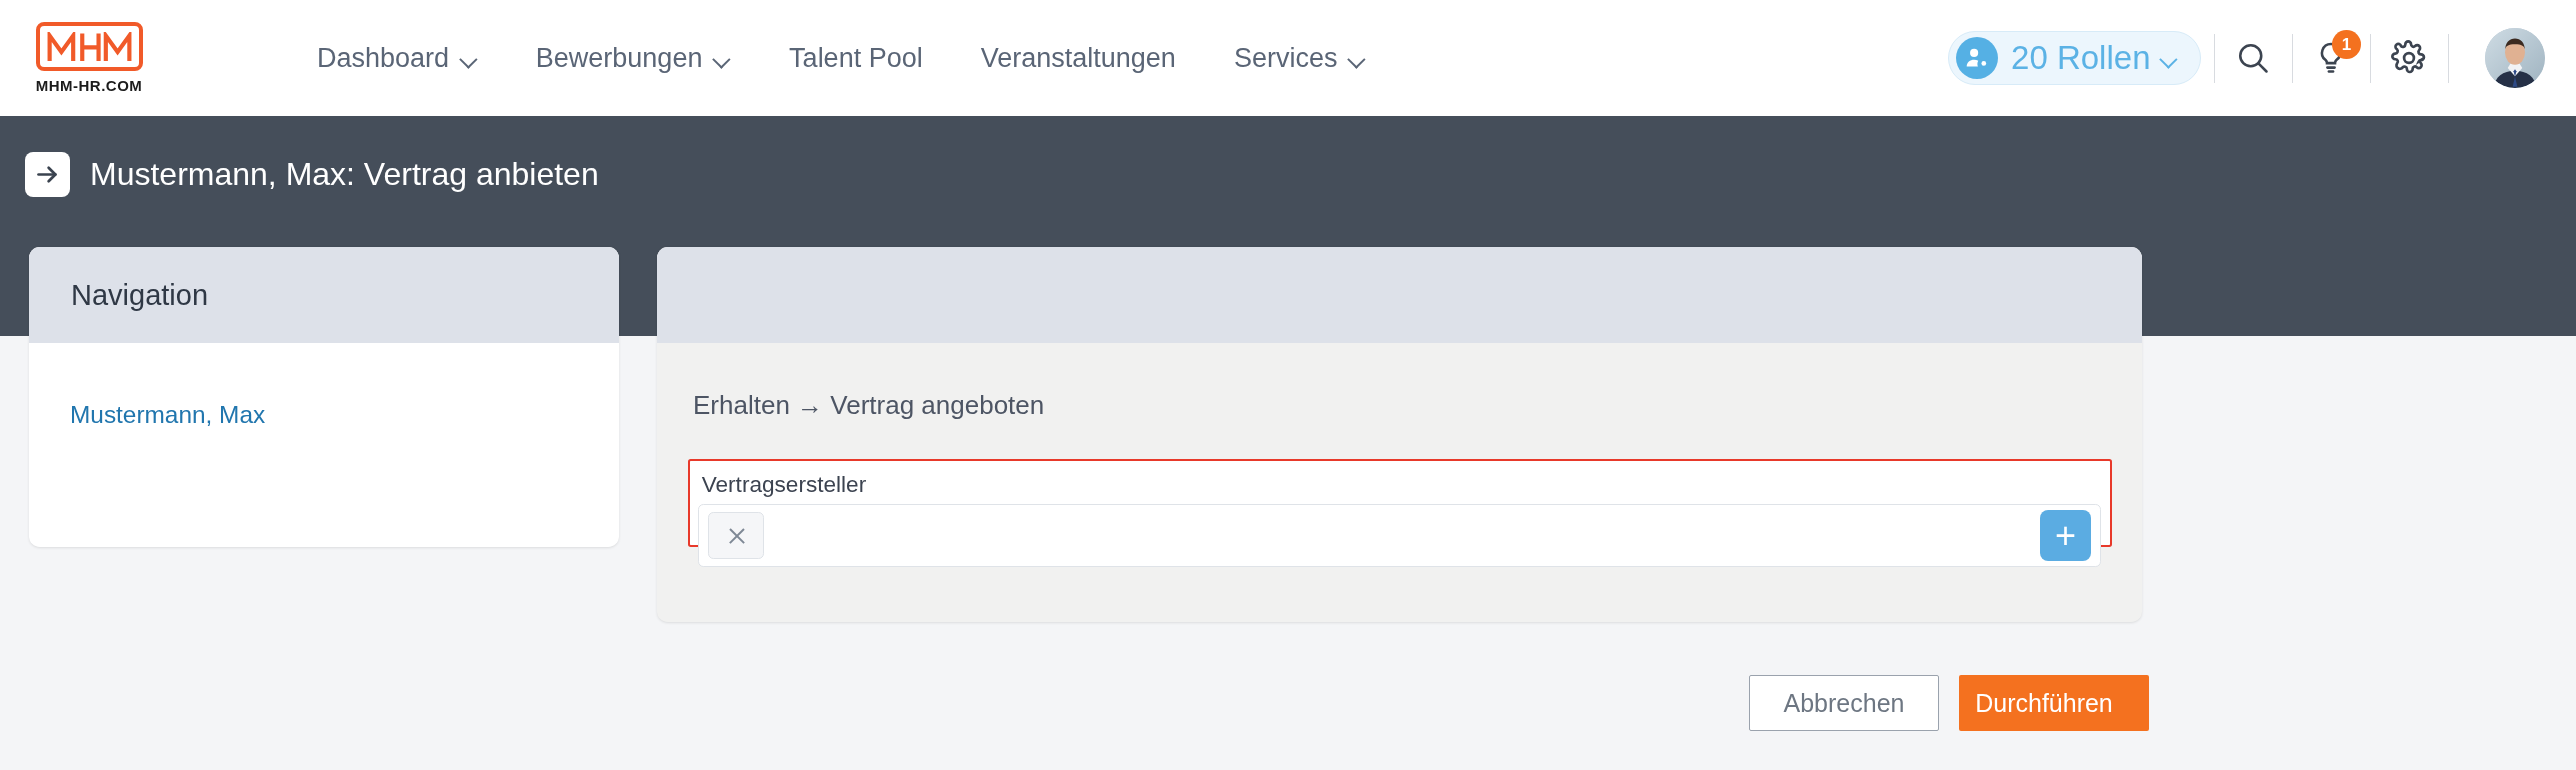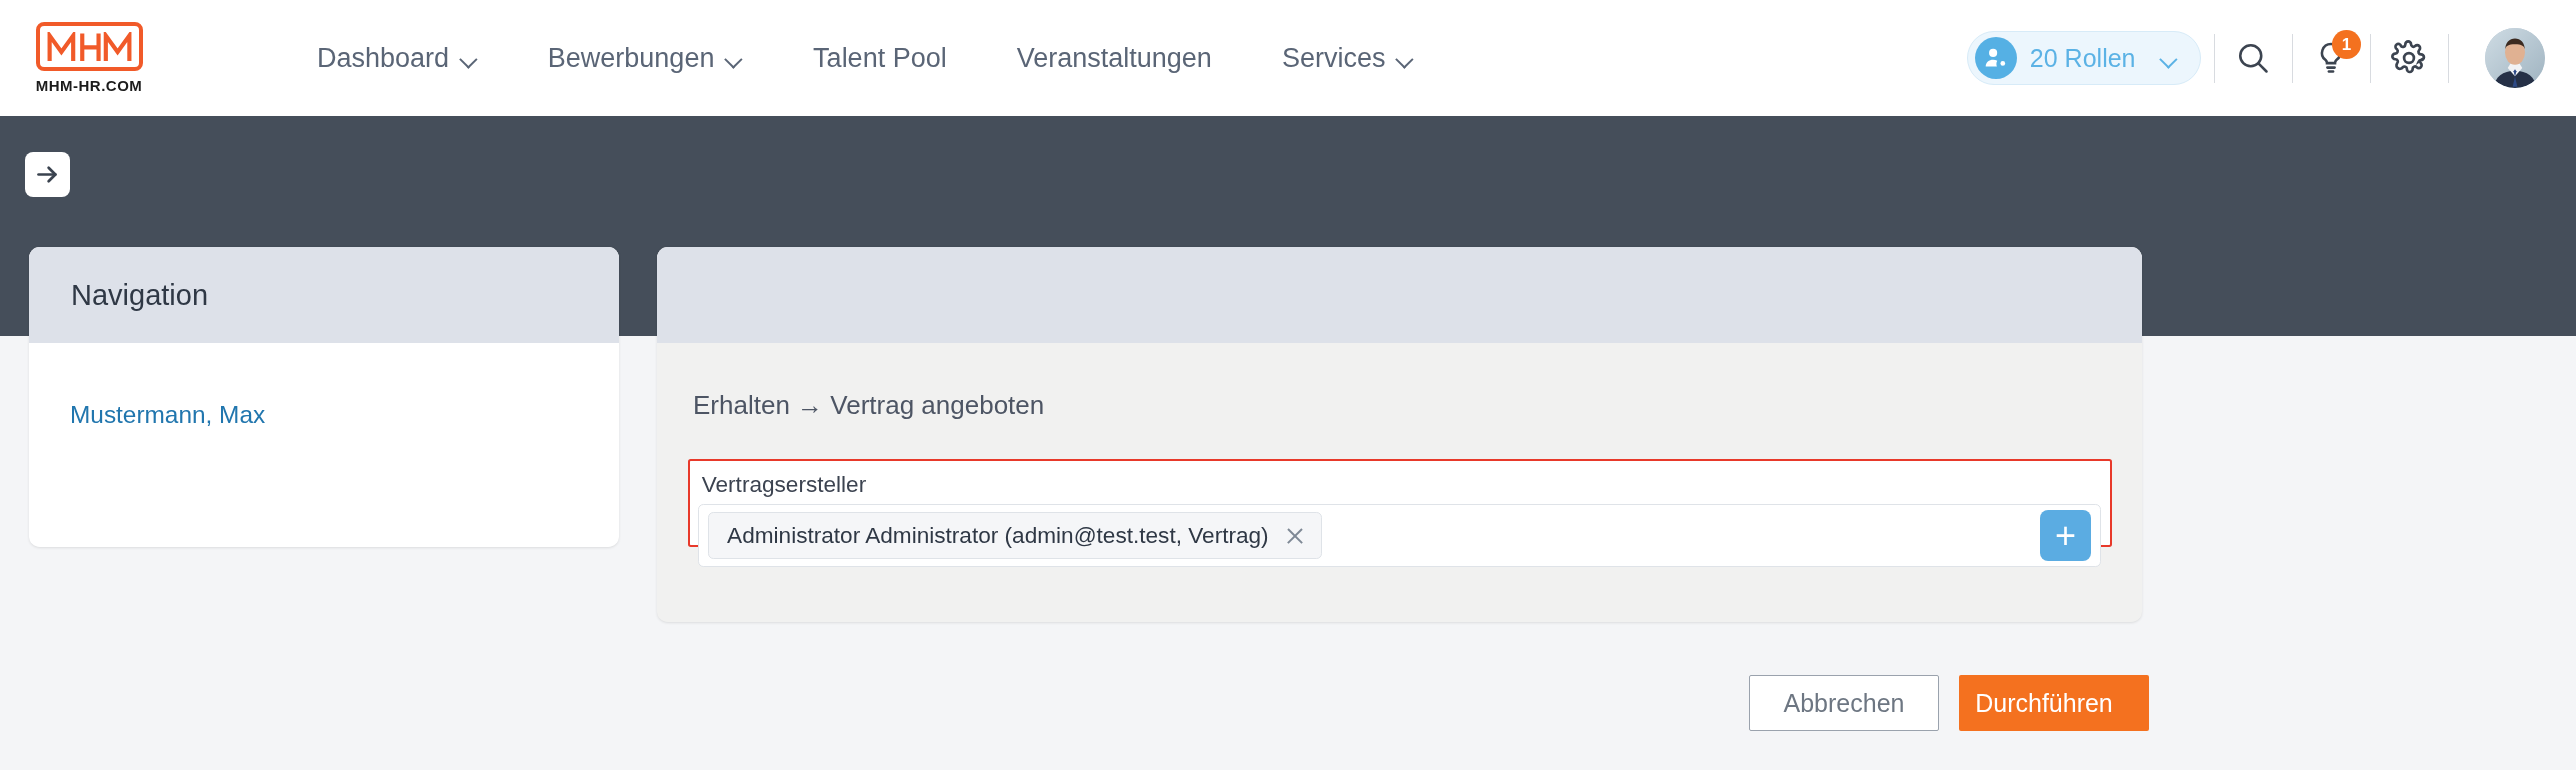--- a/index.html
+++ b/index.html
@@ -26,21 +26,21 @@
     border: 4.5px solid #f15a29; border-radius: 8.1px;
     display: flex; align-items: center; justify-content: center;
   }
   .logo-svg { display: block; }
   .logo-sub {
     margin-top: 6.3px;
     font-size: 15px; font-weight: bold; letter-spacing: 0.5px;
     color: #1c1c1c;
   }
 
-  .mainnav { display: flex; align-items: center; margin-left: 144px; gap: 12px; }
+  .mainnav { display: flex; align-items: center; margin-left: 144px; gap: 0; }
   .navitem {
     display: flex; align-items: center; gap: 11.7px;
     font-size: 27px; color: #5a6576;
     padding: 0 29px; white-space: nowrap; cursor: pointer;
   }
   .chev {
     width: 17px; height: 10px; position: relative; display: inline-block;
   }
   .chev::before {
     content: ""; position: absolute; left: 0.9px; top: 0;
@@ -57,21 +57,21 @@
     display: flex; align-items: center;
     background: #ecf6fd; border: 1.4px solid #d7ebf8;
     border-radius: 36px; height: 54px; padding: 0 21.7px 0 7.2px;
     cursor: pointer;
   }
   .roles-avatar {
     width: 42px; height: 42px; border-radius: 50%;
     background: #55b0e4; margin-right: 12.6px;
     display: flex; align-items: center; justify-content: center;
   }
-  .roles-label { font-size: 25px; color: #5bb2e5; margin-right: 26px; white-space: nowrap; }
+  .roles-label { font-size: 33px; color: #5bb2e5; margin-right: 11px; white-space: nowrap; }
   .chev-blue { width: 17px; height: 10px; position: relative; display: inline-block; }
   .chev-blue::before {
     content: ""; position: absolute; left: 0.9px; top: 0;
     width: 10.8px; height: 10.8px;
     border-right: 2.3px solid #5bb2e5; border-bottom: 2.3px solid #5bb2e5;
     transform: rotate(45deg);
   }
   .vdiv { width: 0.9px; height: 49px; background: #d8dbe0; margin: 0 12.6px; }
   .icon-btn {
     width: 52px; height: 52px; display: flex;
@@ -330,20 +330,21 @@
 
 <div class="darkband"></div>
 
 <div class="page-title-row">
   <span class="title-icon">
     <svg width="27" height="27" viewBox="0 0 24 24" fill="none" stroke="#3a434f" stroke-width="2.4" stroke-linecap="round" stroke-linejoin="round">
       <line x1="4" y1="12" x2="19" y2="12"></line>
       <polyline points="13,6 19,12 13,18"></polyline>
     </svg>
   </span>
+  <span class="page-title">Mustermann, Max: Vertrag anbieten</span>
 </div>
 
 <div class="nav-card">
   <div class="nav-card-head">
     <span class="nav-card-head-text">Navigation</span>
   </div>
   <div class="nav-body">
     <div class="nav-spacer"></div>
     <div class="nav-row">
       <span class="nav-row-label">Mustermann, Max</span>
@@ -354,21 +355,20 @@
 <div class="main-card">
   <div class="main-card-head"></div>
   <div class="step-line">Erhalten → Vertrag angeboten</div>
 </div>
 
 <div class="field-box">
   <span class="field-label">Vertragsersteller</span>
 
   <div class="chip-input">
     <div class="chip">
-      <span class="chip-text">Administrator Administrator (admin@test.test, Vertrag)</span>
       <span class="chip-x"></span>
     </div>
     <button class="plus-btn"></button>
   </div>
 </div>
 
 <div class="btnrow">
   <button class="btn btn-cancel">Abbrechen</button>
   <button class="btn btn-primary">Durchführen</button>
 </div>

